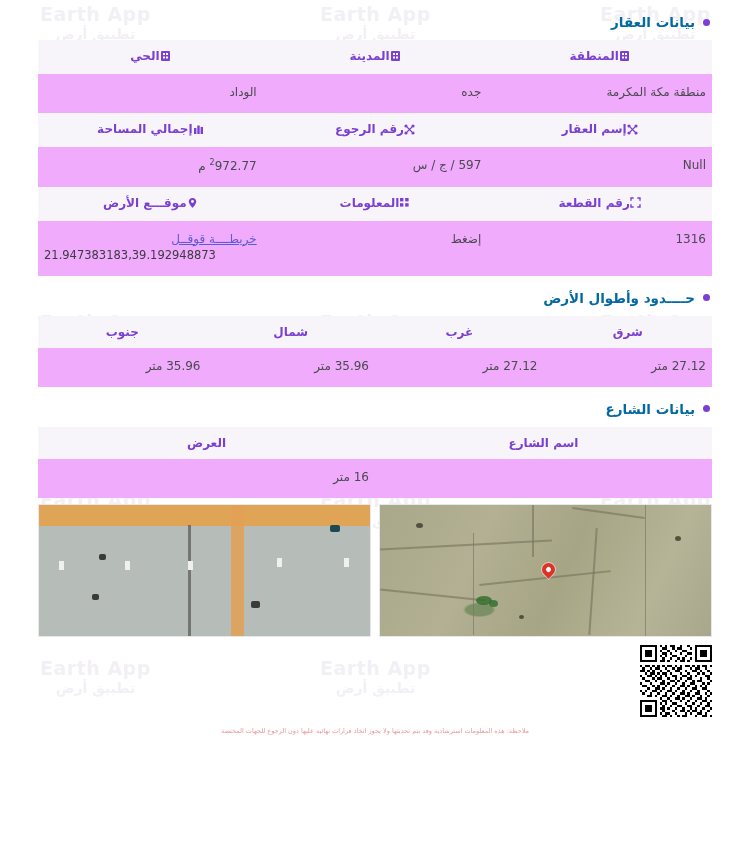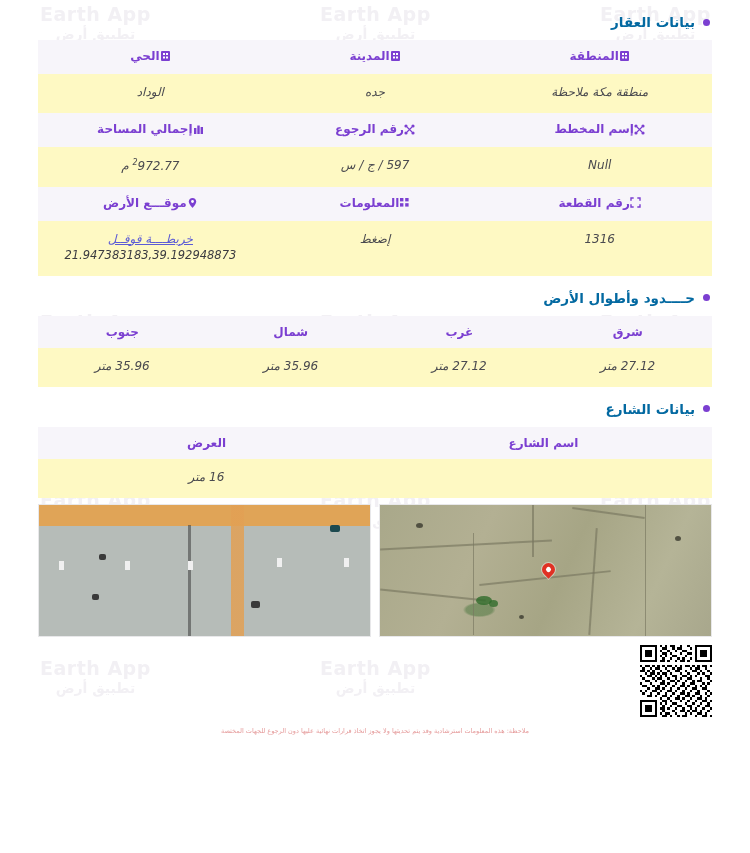--- a/index.html
+++ b/index.html
@@ -53,28 +53,26 @@
     font-size: 12px;
     font-weight: 700;
     padding: 9px 6px;
     text-align: center;
     border: 0;
     white-space: nowrap;
   }
   .hd { display: inline-flex; align-items: center; justify-content: center; }
   .hd .ic { display: inline-block; line-height: 0; }
   .table tbody td {
-    background: #fef9c3;
+    background: #f0abfc;
     color: #4a4a4f;
     font-size: 12px;
     padding: 11px 6px 14px 6px;
-    text-align: center;
     vertical-align: top;
     border: 0;
-    font-style: italic;
   }
   .maplink {
     color: #5b5bd6;
     text-decoration: underline;
     display: block;
     font-size: 12px;
     letter-spacing: 1.2px;
   }
   .coords { color: #3b3b40; font-size: 11.5px; display: block; margin-top: 2px; direction: ltr; }
   .sup { font-size: 8px; vertical-align: super; }
@@ -229,42 +227,42 @@
                     <rect x="6" y="6.5" width="2" height="2" fill="#fff"></rect>
                   </svg>
               </span>
               <span>الحي</span>
             </span>
           </th>
         </tr>
       </thead>
       <tbody>
         <tr>
-          <td>منطقة مكة ملاحظة</td>
+          <td>منطقة مكة المكرمة</td>
           <td>جده</td>
           <td>الوداد</td>
         </tr>
       </tbody>
     </table>
 
     <table class="table">
       <thead>
         <tr>
           <th>
             <span class="hd">
               <span class="ic">
                 <svg width="11" height="11" viewBox="0 0 11 11">
                     <circle cx="2" cy="2" r="1.6" fill="#7b3fd1"></circle>
                     <circle cx="9" cy="2" r="1.6" fill="#7b3fd1"></circle>
                     <circle cx="2" cy="9" r="1.6" fill="#7b3fd1"></circle>
                     <circle cx="9" cy="9" r="1.6" fill="#7b3fd1"></circle>
                     <path d="M3 3 L8 8 M8 3 L3 8" stroke="#7b3fd1" stroke-width="1.1"></path>
                   </svg>
               </span>
-              <span>إسم المخطط</span>
+              <span>إسم العقار</span>
             </span>
           </th>
           <th>
             <span class="hd">
               <span class="ic">
                 <svg width="11" height="11" viewBox="0 0 11 11">
                     <circle cx="2" cy="2" r="1.6" fill="#7b3fd1"></circle>
                     <circle cx="9" cy="2" r="1.6" fill="#7b3fd1"></circle>
                     <circle cx="2" cy="9" r="1.6" fill="#7b3fd1"></circle>
                     <circle cx="9" cy="9" r="1.6" fill="#7b3fd1"></circle>

